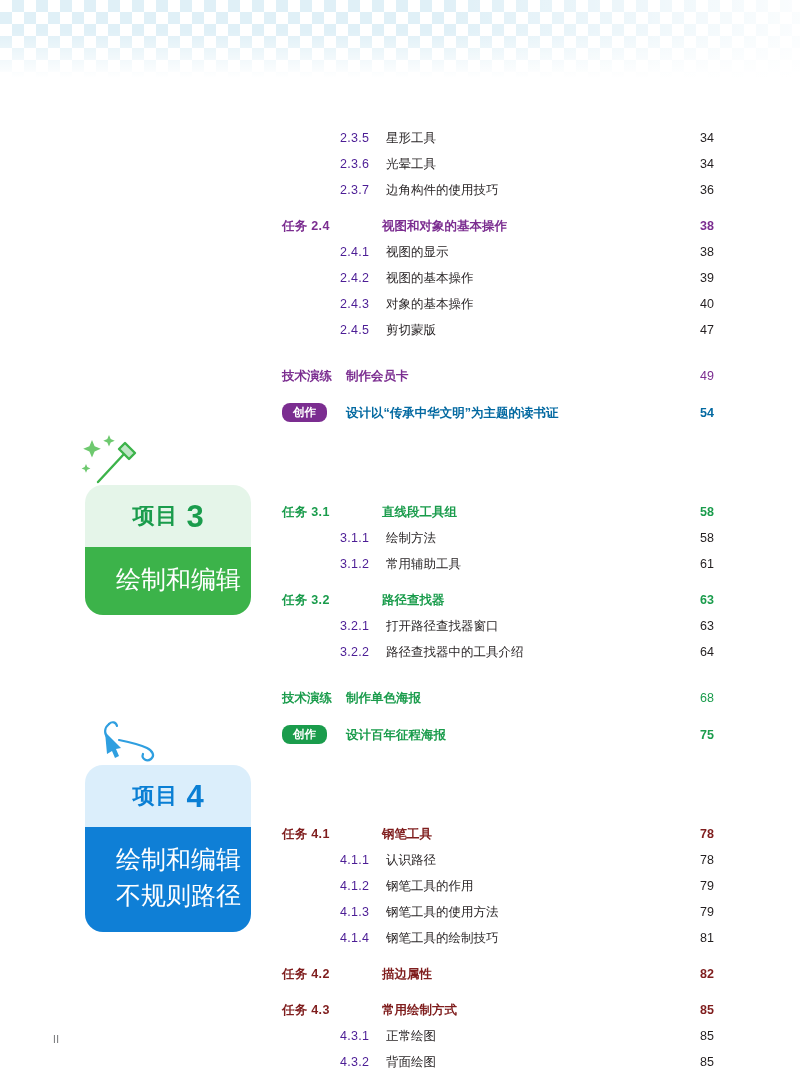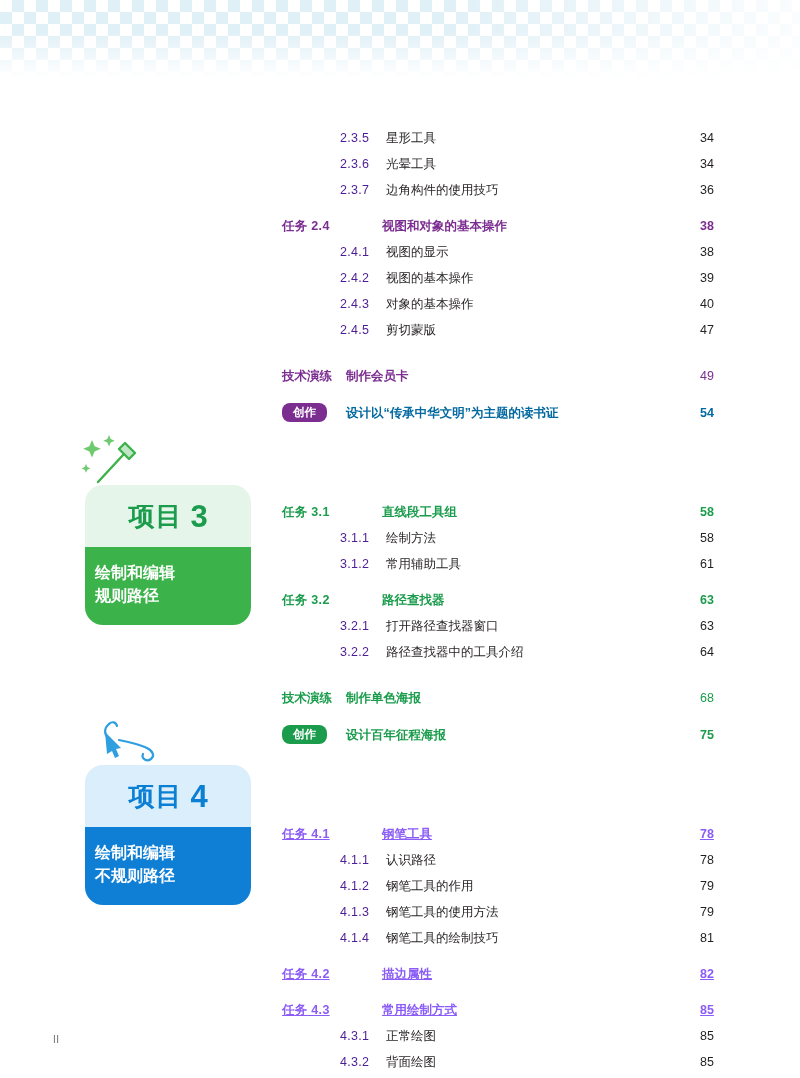--- a/index.html
+++ b/index.html
@@ -83,21 +83,21 @@
   .row.task .num,
   .row.task .txt,
   .row.task .page {
     font-weight: bold;
   }
   .row.task .num { left: 282px; }
   .row.task .txt { left: 346px; margin-left: 36px; }
 
   .purple .num, .purple .txt, .purple .page { color: #7b2d90; }
   .green  .num, .green  .txt, .green  .page { color: #1a9c4c; }
-  .blue   .num, .blue   .txt, .blue   .page { color: #8b5cf6; text-decoration: underline; }
+  .blue   .num, .blue   .txt, .blue   .page { color: #7f1d1d; }
 
   
   .row.practice .label {
     position: absolute;
     left: 282px;
     font-weight: bold;
   }
   .row.practice .txt {
     position: absolute;
     left: 346px;
@@ -152,37 +152,37 @@
   }
   .badge-head {
     height: 62px;
     border-radius: 18px 18px 0 0;
     display: flex;
     align-items: center;
     justify-content: center;
     box-sizing: border-box;
   }
   .badge-head .bh-text {
-    font-size: 26px;
+    font-size: 22px;
     font-weight: bold;
     letter-spacing: 1px;
   }
   .badge-head .bh-num {
     font-size: 31px;
     font-weight: bold;
     margin-left: 8px;
     line-height: 1;
   }
   .badge-body {
     border-radius: 0 0 18px 18px;
     padding: 14px 10px 18px 10px;
-    text-align: left;
+    text-align: right;
     color: #ffffff;
-    font-size: 16px;
-    font-weight: bold;
+    font-size: 25px;
+    font-weight: normal;
     line-height: 1.45;
     box-sizing: border-box;
   }
 
   
   .p3 .badge-head { background: #e5f5e9; }
   .p3 .badge-head .bh-text, .p3 .badge-head .bh-num { color: #1a9c4c; }
   .p3 .badge-body { background: #3cb34a; }
 
   
@@ -383,21 +383,20 @@
 
 </div>
 
 <div class="project-badge p3" style="left:85px; top:485px;">
   <div class="badge-head">
     <span class="bh-text">项目</span>
     <span class="bh-num">3</span>
   </div>
   <div class="badge-body">
     <div>绘制和编辑</div>
-    <div>规则路径</div>
   </div>
 </div>
 
 <div class="deco-icon" style="left:78px; top:432px;">
   <svg width="68" height="56" viewBox="0 0 68 56" xmlns="http://www.w3.org/2000/svg">
     <g fill="none" stroke="#3cb34a" stroke-width="2.4" stroke-linecap="round" stroke-linejoin="round">
       <path d="M20 50 L46 22"></path>
       <path d="M41 17 L51 27 L57 21 L47 11 Z" fill="#bfe6c6"></path>
     </g>
     <g fill="#6ec96f">

